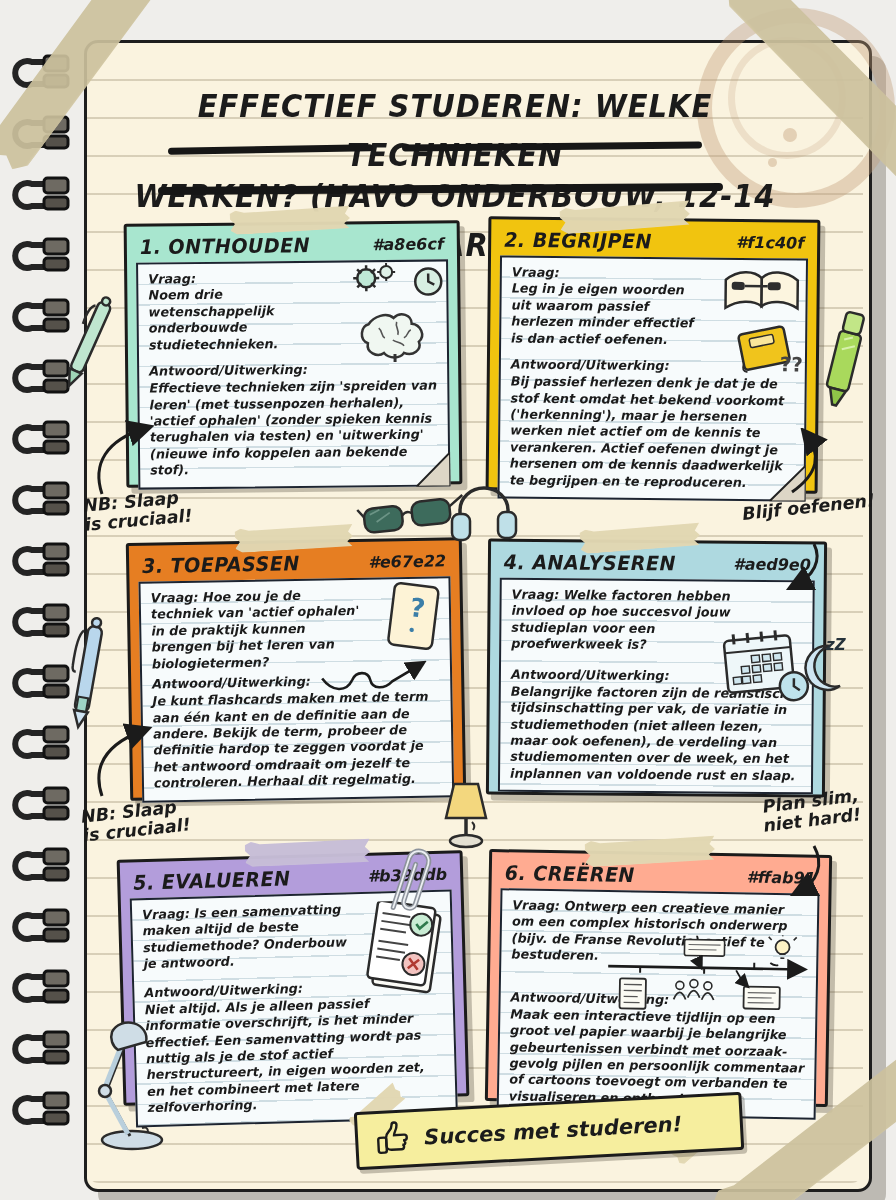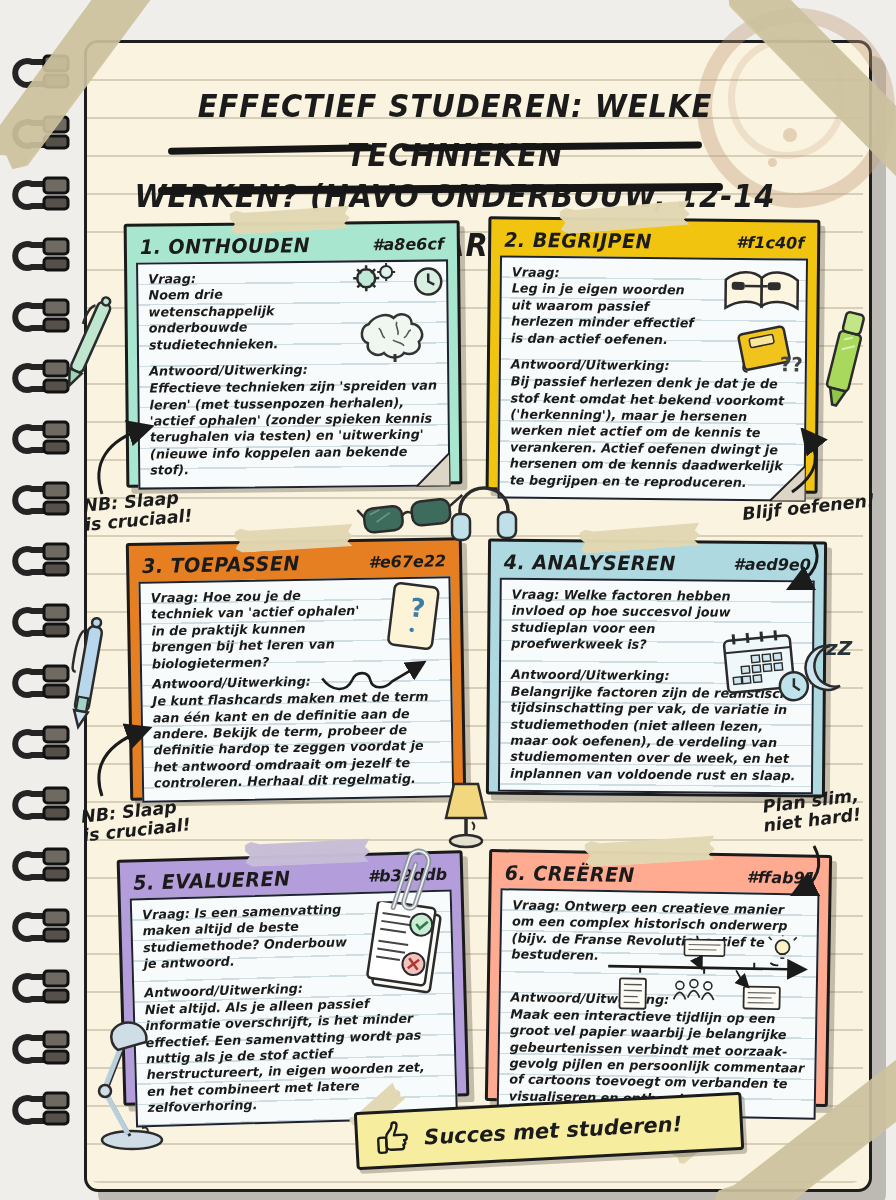--- a/index.html
+++ b/index.html
@@ -401,21 +401,21 @@
     <g transform="rotate(14 31 59)">
       <rect x="20" y="26" width="22" height="58" rx="4" fill="#a9d95c" stroke="#2b2b2b" stroke-width="2.5"></rect>
       <rect x="22" y="6" width="18" height="20" rx="4" fill="#c2e687" stroke="#2b2b2b" stroke-width="2.5"></rect>
       <path d="M24 84 l6 16 h4 l6 -16 z" fill="#8fc548" stroke="#2b2b2b" stroke-width="2.5"></path>
       <path d="M26 34 l8 -4 M26 44 l12 -6" stroke="#d7f0ac" stroke-width="2"></path>
     </g>
   </svg>
   <svg class="deco" style="left:792px;top:640px;" width="56" height="54">
     <path d="M38 6 a22 22 0 1 0 10 40 a18 18 0 0 1 -10 -40 z" fill="#cfe6f2" stroke="#2b2b2b" stroke-width="2.5"></path>
   </svg>
-  <span class="zz" style="left:826px;top:636px;font-size:20px;">zZ</span>
+  <span class="zz" style="left:826px;top:636px;font-size:15px;">zZ</span>
   <svg class="deco" style="left:436px;top:778px;" width="62" height="72">
     <path d="M18 6 h24 l8 34 h-40 z" fill="#f3d77e" stroke="#2b2b2b" stroke-width="2.5"></path>
     <path d="M30 40 v20" stroke="#2b2b2b" stroke-width="3.5"></path>
     <ellipse cx="30" cy="63" rx="16" ry="6" fill="#e4e0d2" stroke="#2b2b2b" stroke-width="2.5"></ellipse>
     <path d="M36 44 q4 4 1 8" stroke="#2b2b2b" stroke-width="2" fill="none"></path>
   </svg>
   <svg class="deco" style="left:70px;top:1010px;" width="120" height="145">
     <ellipse cx="62" cy="130" rx="30" ry="9" fill="#cfdde6" stroke="#2b2b2b" stroke-width="2.5"></ellipse>
     <path d="M60 126 L36 82" stroke="#2b2b2b" stroke-width="3"></path>
     <path d="M58 124 L34 80" stroke="#b9cfdc" stroke-width="5"></path>

